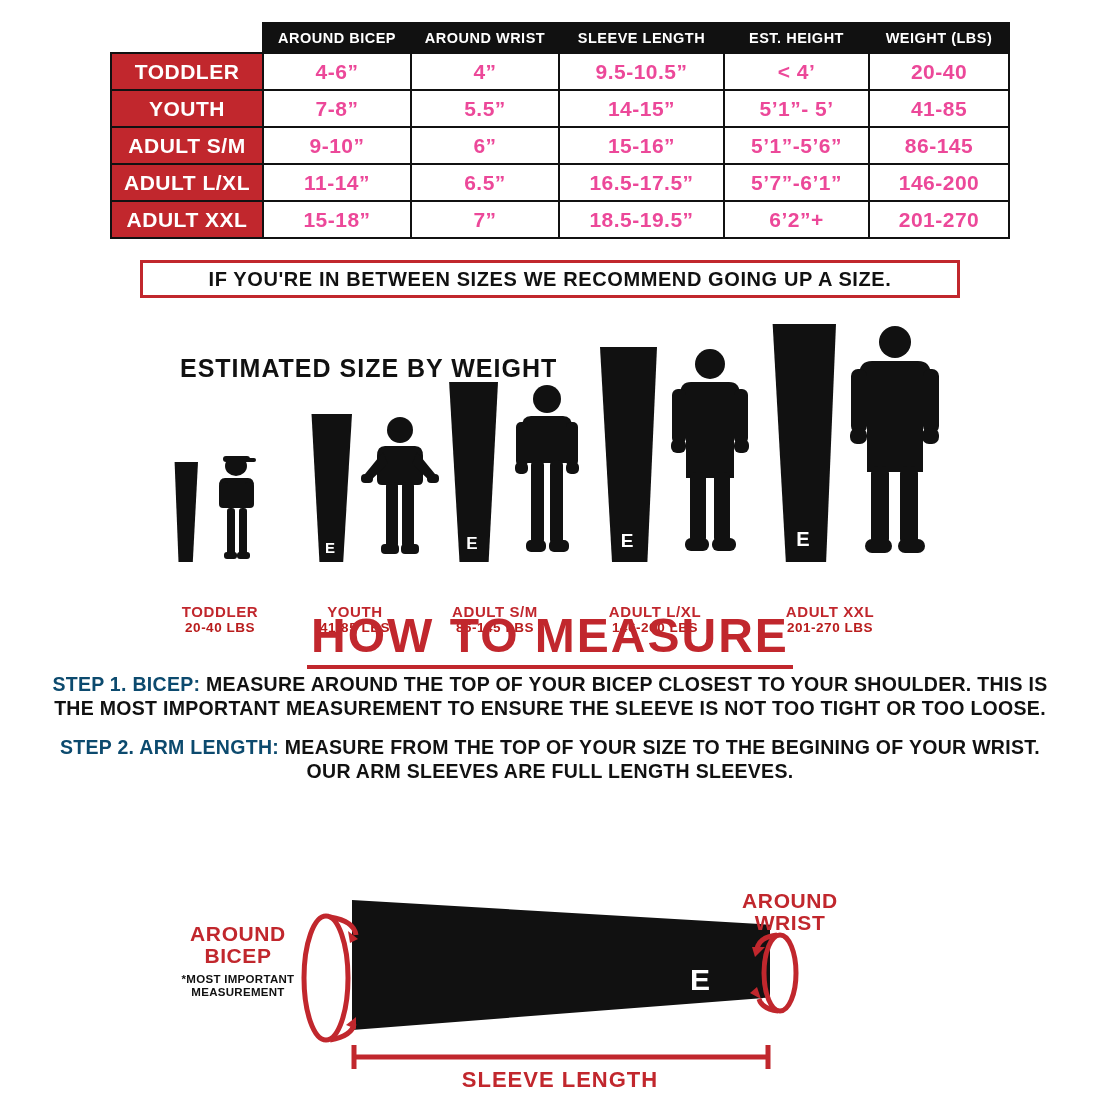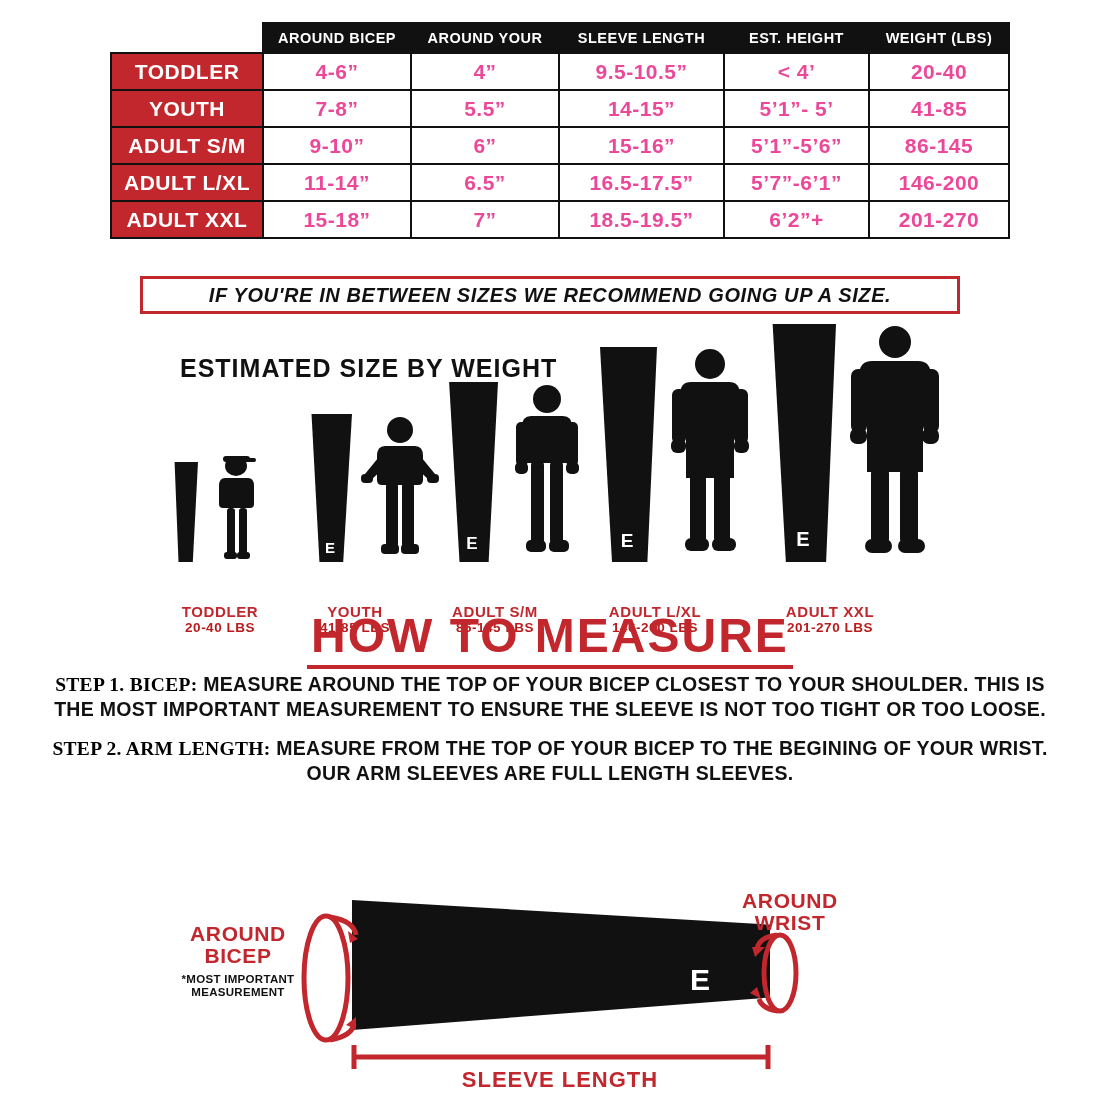--- a/index.html
+++ b/index.html
@@ -50,27 +50,26 @@
   }
   td.val {
     font-size: 21px;
     height: 37px;
     color: #ec4899;
   }
 
   
   .callout {
     position: absolute;
-    left: 140px; top: 276px;
+    left: 140px; top: 260px;
     width: 820px; height: 38px;
     border: 3px solid #c1272d;
     display: flex; align-items: center; justify-content: center;
     font-size: 20px; font-weight: bold; letter-spacing: 0.6px;
     color: #111;
-    font-style: italic;
   }
 
   
   .est-title {
     position: absolute;
     left: 180px; top: 354px;
     font-size: 25px; font-weight: bold; letter-spacing: 1px;
     color: #111;
   }
 
@@ -109,21 +108,21 @@
   .steps {
     position: absolute;
     left: 50px; top: 672px; width: 1000px;
     text-align: center;
   }
   .step {
     font-size: 19.5px; font-weight: bold; letter-spacing: 0.3px;
     line-height: 1.25; color: #111;
     margin-bottom: 14px;
   }
-  .step .lbl { color: #000000; font-family: Liberation Serif, serif; }
+  .step .lbl { color: #0c4a6e; }
 
   
   .diagram { position: absolute; left: 0; top: 885px; width: 1100px; height: 215px; }
   .bigsleeve {
     position: absolute;
     left: 352px; top: 15px;
     width: 418px; height: 130px;
     background: #111;
     clip-path: polygon(0% 0%, 100% 19%, 100% 75%, 0% 100%);
   }
@@ -154,21 +153,21 @@
 </style>
 </head>
 <body>
 
 <div class="size-table-wrap">
   <table class="size-table">
     <thead>
       <tr>
         <th class="corner"></th>
         <th style="width:148px">AROUND BICEP</th>
-        <th style="width:148px">AROUND YOUR</th>
+        <th style="width:148px">AROUND WRIST</th>
         <th style="width:165px">SLEEVE LENGTH</th>
         <th style="width:145px">EST. HEIGHT</th>
         <th style="width:140px">WEIGHT (LBS)</th>
       </tr>
     </thead>
     <tbody>
       <tr>
         <td class="rowlabel">TODDLER</td>
         <td class="val">4-6”</td>
         <td class="val">4”</td>
@@ -333,21 +332,21 @@
   <div style="display:inline-block; border-bottom:4px solid #c1272d; padding:0 4px 2px 4px;">
     <span style="font-size:48px; font-weight:bold; letter-spacing:2px; color:#c1272d;">HOW TO MEASURE</span>
   </div>
 </div>
 
 <div class="steps">
   <div class="step">
     <span class="lbl">STEP 1. BICEP:</span><span> MEASURE AROUND THE TOP OF YOUR BICEP CLOSEST TO YOUR SHOULDER. THIS IS THE MOST IMPORTANT MEASUREMENT TO ENSURE THE SLEEVE IS NOT TOO TIGHT OR TOO LOOSE.</span>
   </div>
   <div class="step">
-    <span class="lbl">STEP 2. ARM LENGTH:</span><span> MEASURE FROM THE TOP OF YOUR BICEP TO THE BEGINING OF YOUR WRIST. OUR ARM SLEEVES ARE FULL LENGTH SLEEVES.</span>
+    <span class="lbl">STEP 2. ARM LENGTH:</span><span> MEASURE FROM THE TOP OF YOUR SIZE TO THE BEGINING OF YOUR WRIST. OUR ARM SLEEVES ARE FULL LENGTH SLEEVES.</span>
   </div>
 </div>
 
 <div class="diagram">
   <div class="bigsleeve"></div>
   <div class="bigsleeve-logo">E</div>
 
   <svg class="overlay">
 
     <ellipse cx="326" cy="93" rx="22" ry="62" fill="none" stroke="#c1272d" stroke-width="5"></ellipse>

